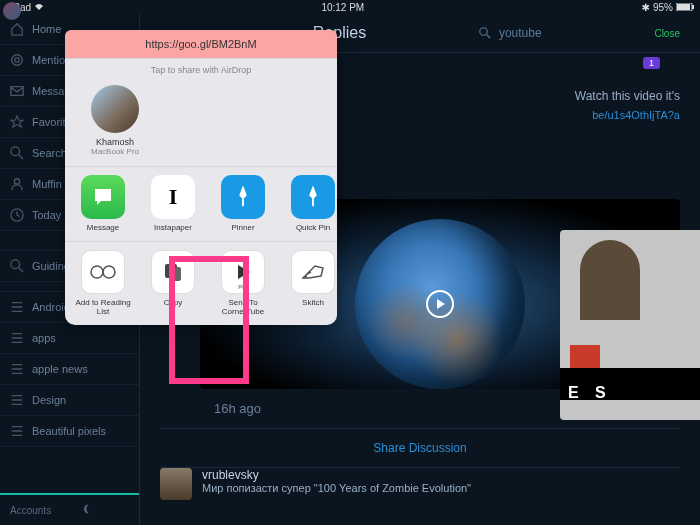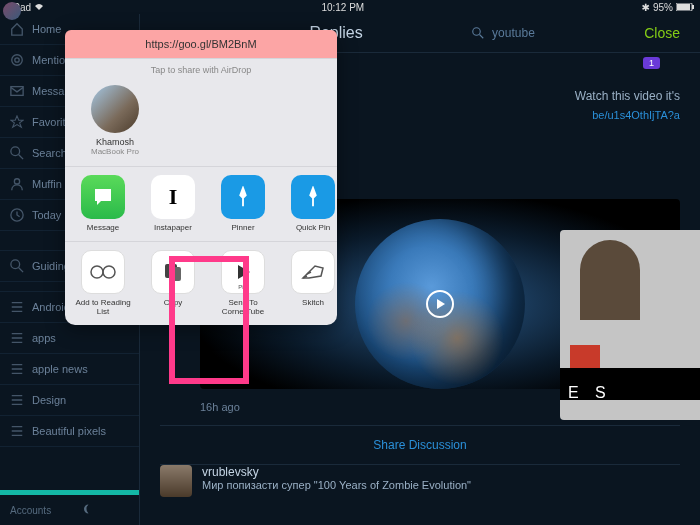--- a/index.html
+++ b/index.html
@@ -2,41 +2,41 @@
 <html><head>
 <meta charset="utf-8">
 <style>
 *{margin:0;padding:0;box-sizing:border-box;font-family:-apple-system,Helvetica,Arial,sans-serif}
 body{width:700px;height:525px;background:#0a1520;position:relative;overflow:hidden;color:#8aa0b5}
 .status{position:absolute;top:0;left:0;right:0;height:14px;display:flex;justify-content:space-between;align-items:center;padding:0 6px;font-size:10px;color:#ddd;z-index:5}
 .status .left,.status .right{display:flex;align-items:center;gap:3px}
 .sidebar{position:absolute;left:0;top:14px;width:140px;height:511px;background:#0a1520;border-right:1px solid #1a2a3a}
 .sb-item{display:flex;align-items:center;gap:8px;padding:8px 10px;border-bottom:1px solid #122232;font-size:11px;color:#6b8199}
 .sb-icon{width:14px;height:14px;flex-shrink:0;opacity:.6}
-.sb-footer{position:absolute;bottom:0;left:0;right:0;display:flex;align-items:center;padding:8px 10px;font-size:10px;color:#556a7e;border-top:5px solid #14b8a6;gap:30px}
+.sb-footer{position:absolute;bottom:0;left:0;right:0;display:flex;align-items:center;padding:8px 10px;font-size:10px;color:#556a7e;border-top:2px solid #14b8a6;gap:30px}
 .avatar{position:absolute;left:3px;top:2px;width:18px;height:18px;border-radius:50%;background:linear-gradient(135deg,#7a4a6a,#3a5a7a);z-index:6}
 .main{position:absolute;left:140px;top:14px;right:0;bottom:0}
 .hdr{display:flex;justify-content:space-between;align-items:center;padding:10px 20px;border-bottom:1px solid #1a2a3a}
-.close{color:#84cc16;font-size:14px}
+.close{color:#22c55e;font-size:10px}
 .badge{background:#6a3ad8;color:#fff;font-size:9px;padding:1px 6px;border-radius:3px;margin-left:auto;margin-right:20px}
 .content{padding:10px 20px}
 .post{display:flex;gap:10px;}
 .post-av{width:32px;height:32px;border-radius:4px;background:#333;flex-shrink:0}
 .post-body{flex:1;font-size:11px;color:#9ab0c5}
 .post-name{color:#c5d5e5;font-size:12px}
 .link{color:#2a8fd8;font-size:11px;word-break:break-all}
 .video{width:100%;height:190px;background:radial-gradient(ellipse at 50% 55%,#2a5a8a 0%,#1a3a5a 25%,#0a1a2a 50%,#000 75%);border-radius:4px;margin-top:6px;position:relative;overflow:hidden}
 .earth{position:absolute;left:50%;top:55%;transform:translate(-50%,-50%);width:170px;height:170px;border-radius:50%;background:radial-gradient(circle at 45% 40%,#5a9ada 0%,#3a7aba 30%,#1a4a7a 60%,#0a2a4a 100%);box-shadow:inset -20px -10px 30px rgba(0,0,0,.5)}
 .earth::before{content:"";position:absolute;inset:0;border-radius:50%;background:radial-gradient(circle at 60% 70%,rgba(180,120,60,.6) 0%,transparent 30%),radial-gradient(circle at 30% 60%,rgba(160,100,50,.5) 0%,transparent 25%)}
 .play{position:absolute;left:50%;top:55%;transform:translate(-50%,-50%);width:28px;height:28px;border:2px solid #fff;border-radius:50%;display:flex;align-items:center;justify-content:center}
 .play::after{content:"";border-left:8px solid #fff;border-top:5px solid transparent;border-bottom:5px solid transparent;margin-left:2px}
 .vid-side{position:absolute;right:-140px;top:230px;width:140px;height:190px;background:#c5c5c5;border-radius:4px 0 0 4px;overflow:hidden}
-.vid-side-bar{position:absolute;bottom:20px;left:0;right:0;height:30px;background:#000;color:#fff;font-size:16px;font-weight:normal;letter-spacing:6px;padding:16px 8px}
+.vid-side-bar{position:absolute;bottom:20px;left:0;right:0;height:30px;background:#000;color:#fff;font-size:16px;font-weight:bold;letter-spacing:6px;padding:16px 8px}
 .vid-side-red{position:absolute;bottom:50px;left:10px;width:30px;height:25px;background:#c83a2a}
-.timestamp{font-size:11px;color:#6b8199;margin:12px 0}
+.timestamp{font-size:13px;color:#6b8199;margin:12px 14px}
 .divider{border:none;border-top:1px solid #1a2a3a}
 .share-disc{text-align:center;padding:12px;color:#2a8fd8;font-size:12px;border-bottom:1px solid #1a2a3a}
 .sheet{position:absolute;left:65px;top:30px;width:272px;background:#e8e8ec;border-radius:10px;z-index:20;box-shadow:0 4px 20px rgba(0,0,0,.4)}
 .url-bar{background:#fca5a5;border-radius:6px 6px 0 0;padding:8px;text-align:center;font-size:11px;color:#333;border-bottom:1px solid #d5d5da}
 .airdrop-lbl{font-size:9px;color:#888;text-align:center;padding:6px}
 .airdrop{display:flex;padding:4px 10px 10px}
 .ad-item{text-align:center;width:80px}
 .ad-icon{width:48px;height:48px;border-radius:50%;margin:0 auto 4px;overflow:hidden;background:linear-gradient(135deg,#a5c8e5 0%,#7a6a5a 60%,#4a3a2a 100%)}
 .ad-name{font-size:9px;color:#333}
 .ad-sub{font-size:8px;color:#888}

